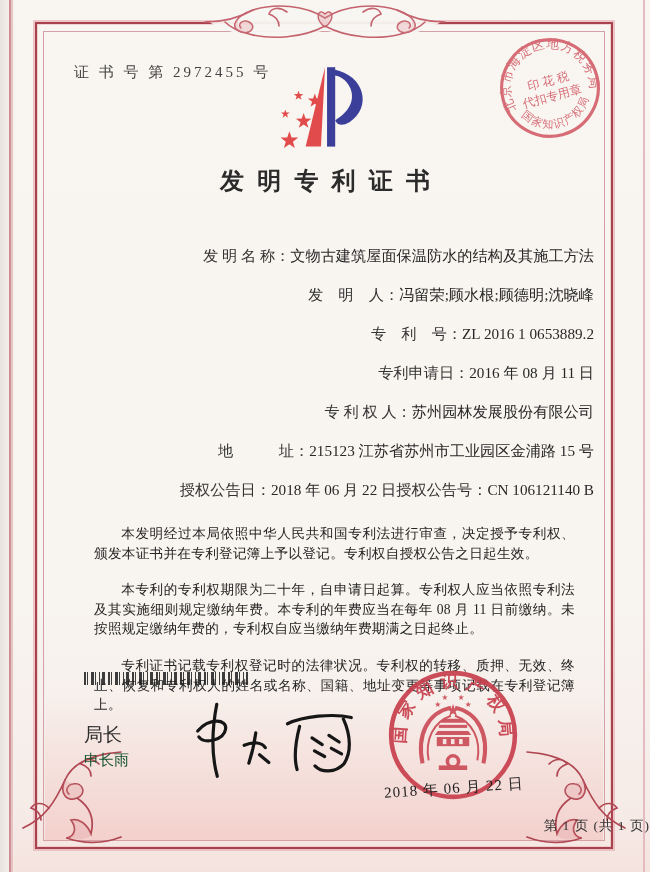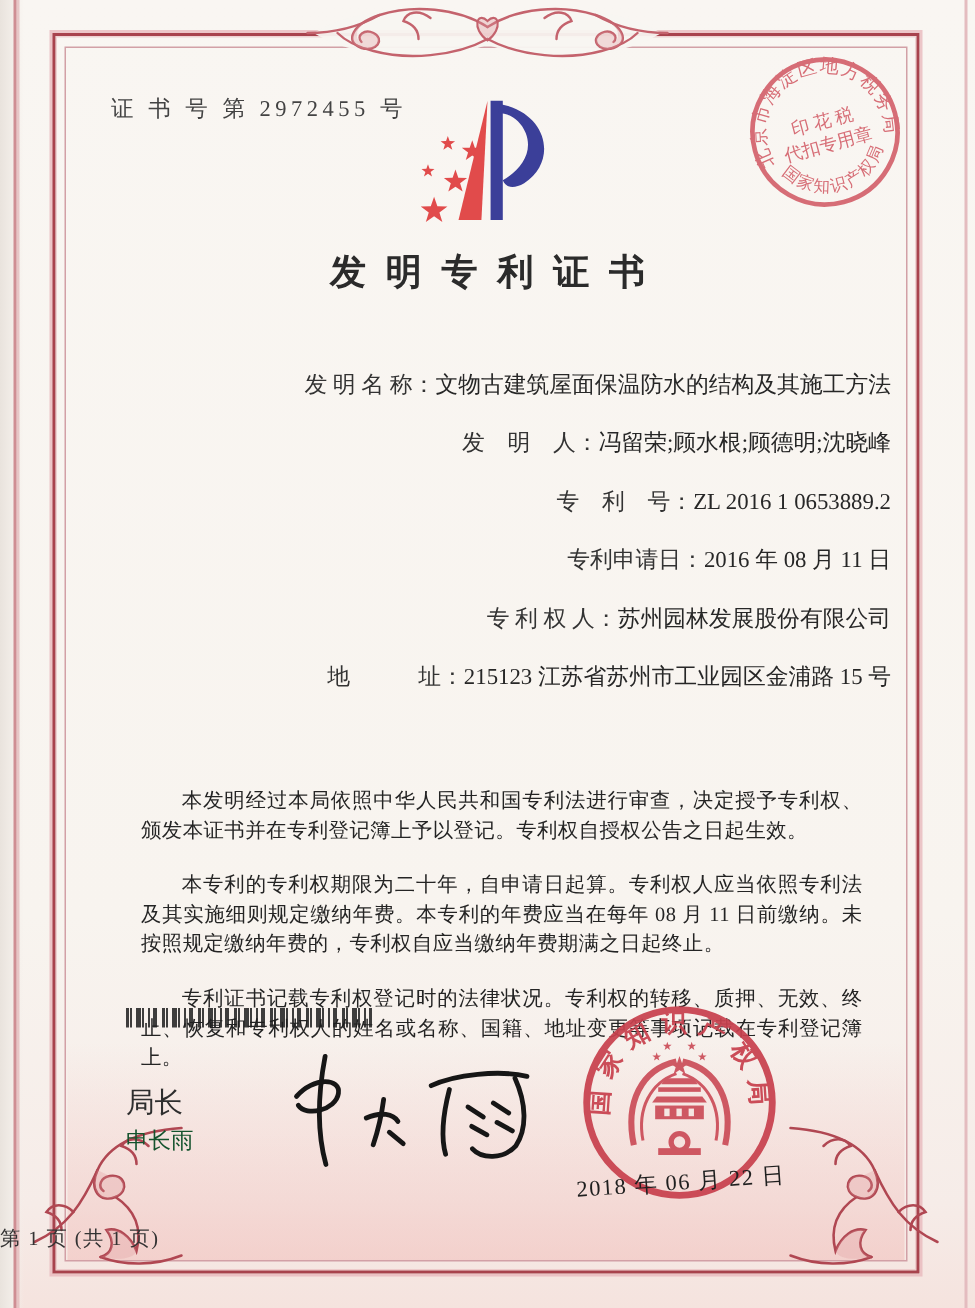--- a/index.html
+++ b/index.html
@@ -48,21 +48,21 @@
       #1d1d1d 7px 10px,transparent 10px 11px,#1d1d1d 11px 12px,transparent 12px 15px,
       #1d1d1d 15px 16px,transparent 16px 18px,#1d1d1d 18px 21px,transparent 21px 24px);}
   .sig-title{position:absolute;left:84px;top:722px;font-size:19px;color:#2e2e2e;font-family:"Liberation Sans",sans-serif;}
   .sig-name{position:absolute;left:84px;top:751px;font-size:15px;color:#14532d;font-family:"Liberation Sans",sans-serif;}
   .signature{position:absolute;left:182px;top:694px;width:200px;height:90px;}
 
   .official-seal{position:absolute;left:382px;top:664px;width:142px;height:142px;opacity:.93;}
   .seal-date{position:absolute;left:376px;top:779px;width:156px;text-align:center;
     font-size:15px;color:#1f1f1f;transform:rotate(-4deg);letter-spacing:1px;}
 
-  .footer{position:absolute;left:0;right:0;top:817px;text-align:left;font-size:13.5px;color:#333;letter-spacing:1px;}
+  .footer{position:absolute;left:0;right:0;top:817px;text-align:right;font-size:13.5px;color:#333;letter-spacing:1px;}
 </style>
 </head>
 <body>
 
 <div class="sheet">
 
   <div class="page-edge"></div>
   <div class="outer-rule-left"></div>
   <div class="outer-rule-right"></div>
 
@@ -159,20 +159,23 @@
       <span class="flabel">专　利　号：</span><span class="fvalue">ZL 2016 1 0653889.2</span>
     </div>
     <div class="field-row">
       <span class="flabel">专利申请日：</span><span class="fvalue">2016 年 08 月 11 日</span>
     </div>
     <div class="field-row">
       <span class="flabel">专 利 权 人：</span><span class="fvalue">苏州园林发展股份有限公司</span>
     </div>
     <div class="field-row">
       <span class="flabel">地　　　址：</span><span class="fvalue">215123 江苏省苏州市工业园区金浦路 15 号</span>
+    </div>
+    <div class="field-row">
+      <span class="gpair1"><span class="flabel">授权公告日：</span><span class="fvalue">2018 年 06 月 22 日</span></span><span class="flabel">授权公告号：</span><span class="fvalue">CN 106121140 B</span>
     </div>
   </div>
 
   <div class="body-text">
     <p>本发明经过本局依照中华人民共和国专利法进行审查，决定授予专利权、颁发本证书并在专利登记簿上予以登记。专利权自授权公告之日起生效。</p>
     <p>本专利的专利权期限为二十年，自申请日起算。专利权人应当依照专利法及其实施细则规定缴纳年费。本专利的年费应当在每年 08 月 11 日前缴纳。未按照规定缴纳年费的，专利权自应当缴纳年费期满之日起终止。</p>
     <p>专利证书记载专利权登记时的法律状况。专利权的转移、质押、无效、终止、恢复和专利权人的姓名或名称、国籍、地址变更等事项记载在专利登记簿上。</p>
   </div>
 
   <div class="barcode"></div>

